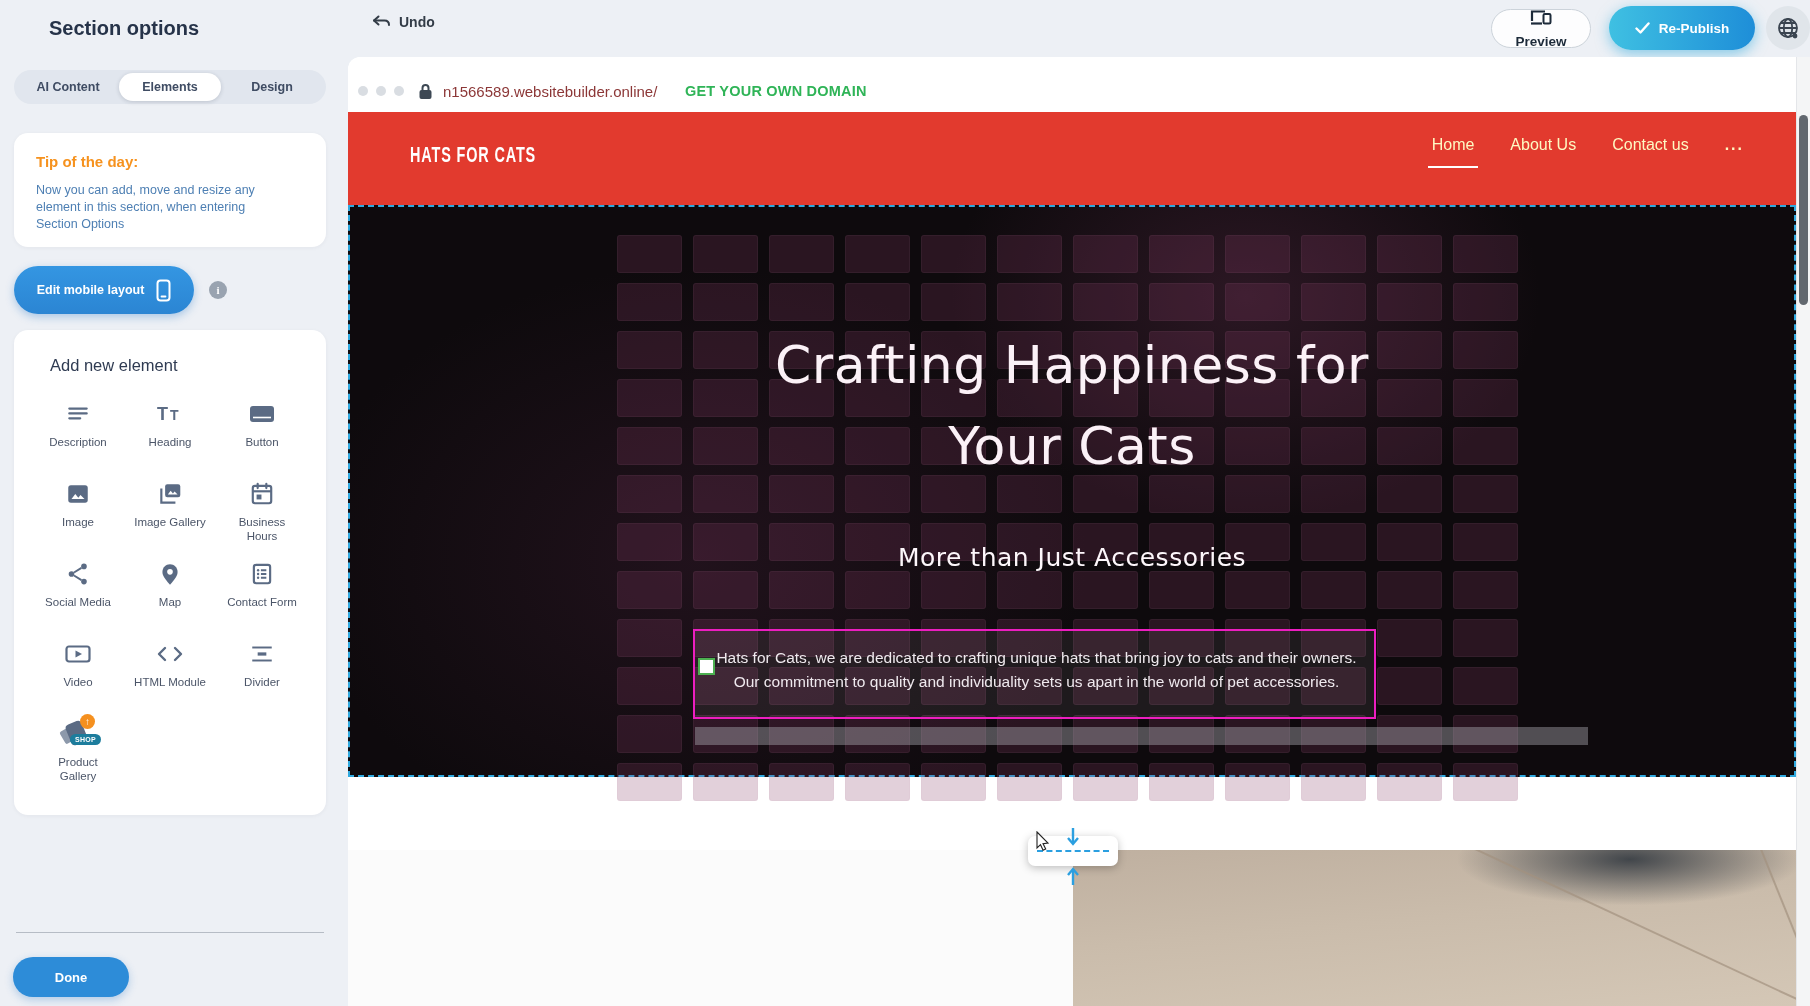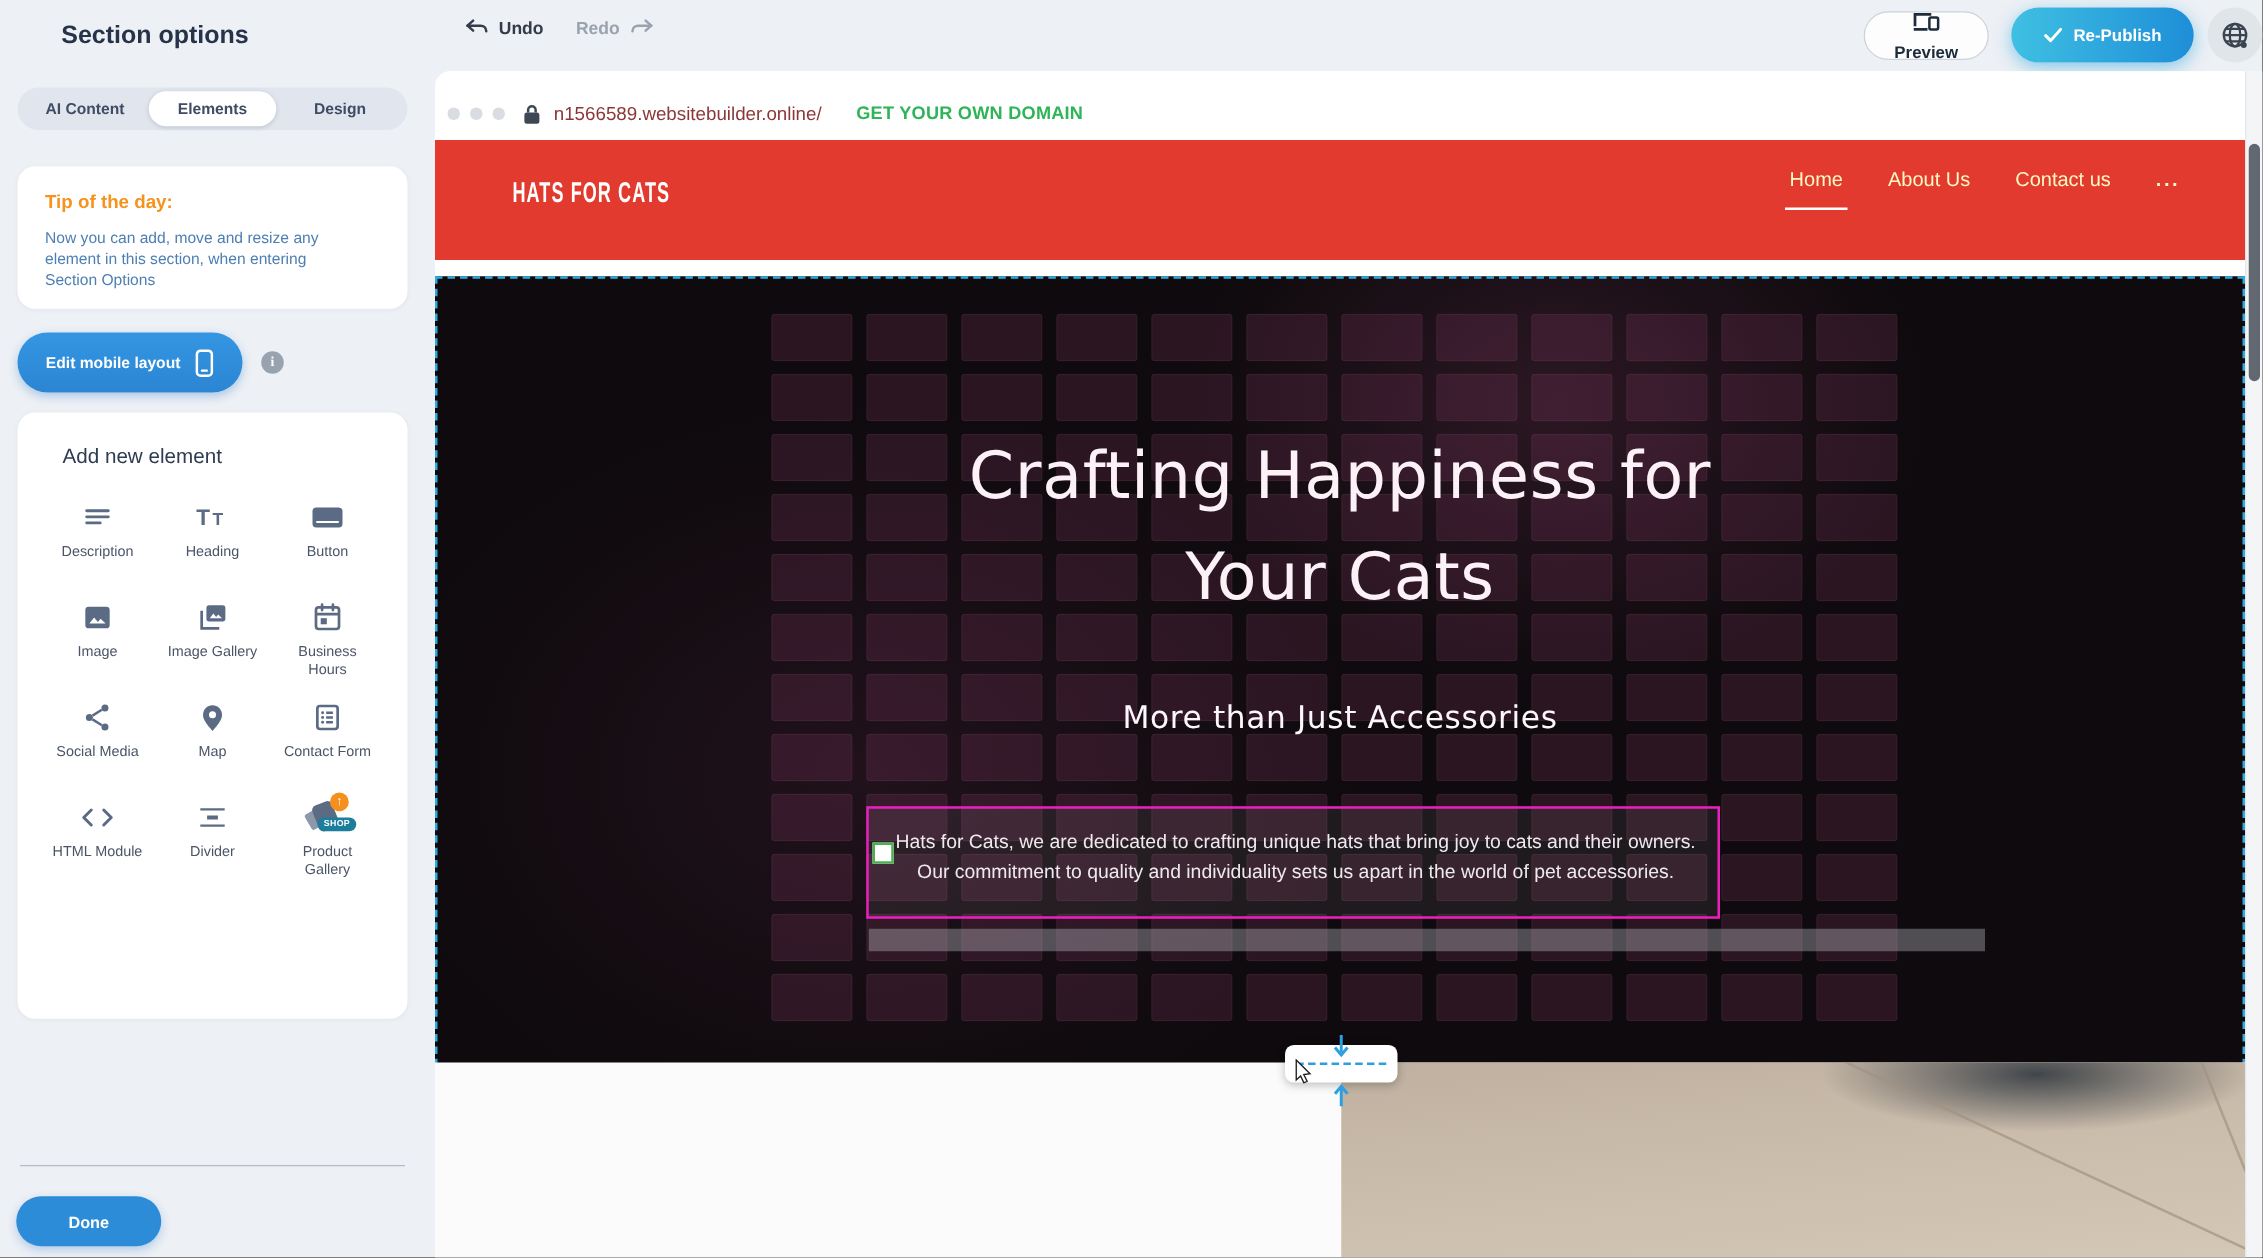--- a/index.html
+++ b/index.html
@@ -1,21 +1,21 @@
 <!DOCTYPE html>
 <html><head>
 <meta charset="utf-8">
 <style>
   * { margin:0; padding:0; box-sizing:border-box; }
   html,body { width:1810px; height:1006px; overflow:hidden; }
   body { font-family:"Liberation Sans", sans-serif; background:#edf0f5; position:relative; }
 
   
   .app-title { position:absolute; left:23px; top:17px; font-size:20px; font-weight:bold; color:#263349;margin-left:26px; }
-  .undo-redo { position:absolute; left:372px; top:14px; display:flex; align-items:center; gap:26px; }
+  .undo-redo { position:absolute; left:372px; top:14px; display:flex; align-items:center; gap:26px;flex-direction:column; }
   .ur-btn { display:flex; align-items:center; gap:8px; font-size:14px; font-weight:bold; color:#333c47; cursor:pointer; }
   .ur-btn.disabled { color:#9aa3ad; font-weight:bold; }
   .preview-btn { position:absolute; left:1491px; top:9px; width:100px; height:39px; border:1px solid #ccd3da; border-radius:20px; background:#fdfdfe; display:flex; align-items:center; justify-content:center; gap:8px; font-size:13.5px; font-weight:bold; color:#1d2b3a; cursor:pointer;flex-direction:column; }
   .republish-btn { position:absolute; left:1609px; top:6px; width:146px; height:44px; border:none; border-radius:23px; background:linear-gradient(90deg,#3fc0e2,#1e8ed8); box-shadow:0 4px 14px rgba(45,170,220,.55); display:flex; align-items:center; justify-content:center; gap:9px; color:#fff; font-size:13.5px; font-weight:bold; cursor:pointer; }
   .globe-btn { position:absolute; left:1766px; top:6px; width:44px; height:44px; border-radius:50%; background:#e0e5ea; display:flex; align-items:center; justify-content:center; cursor:pointer; }
 
   
   .tabs { position:absolute; left:14px; top:70px; width:312px; height:34px; background:#e1e6ee; border-radius:17px; display:flex; align-items:center; padding:3px; }
   .tab { flex:1; height:28px; display:flex; align-items:center; justify-content:center; font-size:12.5px; font-weight:bold; color:#3f4c63; border-radius:14px; cursor:pointer; }
   .tab.active { background:#fff; box-shadow:0 1px 4px rgba(30,40,60,.18); }
@@ -48,21 +48,21 @@
   .chrome-url { position:absolute; left:95px; top:26px; font-size:15px; color:#8c3737; }
   .chrome-cta { position:absolute; left:337px; top:26px; font-size:14.5px; font-weight:bold; color:#2fb457; letter-spacing:.2px; cursor:pointer; }
 
   .site-header { position:absolute; left:0; top:55px; width:100%; height:96px; background:#e23a2e; }
   .logo { position:absolute; left:62px; top:33px; color:#fff; font-size:17px; font-weight:bold; letter-spacing:1px; transform:scale(.85,1.35); transform-origin:left center; white-space:nowrap; }
   .nav { position:absolute; right:52px; top:24px; display:flex; align-items:center; gap:36px; color:#fef9c3; font-size:16px; }
   .nav-item { cursor:pointer; position:relative; padding-bottom:8px; }
   .nav-item.active::after { content:""; position:absolute; left:-4px; right:-4px; bottom:-6px; height:2.5px; background:#fff; }
   .nav-more { cursor:pointer; letter-spacing:2px; font-weight:bold; padding-bottom:8px; }
 
-  .hero { position:absolute; left:0; top:164px; width:100%; height:642px;
+  .hero { position:absolute; left:0; top:148px; width:100%; height:572px;
     background: radial-gradient(ellipse 420px 320px at 62% 16%, rgba(68,34,54,.55), rgba(0,0,0,0) 70%),
                 radial-gradient(ellipse 560px 420px at 24% 62%, rgba(48,24,40,.55), rgba(0,0,0,0) 70%),
                 #0e0a0d;
     outline:2px dashed #2fa9df; outline-offset:-2px; }
   .hero-grid { position:absolute; left:269px; top:30px; display:grid; grid-template-columns:repeat(12,65px); grid-auto-rows:38px; column-gap:11px; row-gap:10px; z-index:1; }
   .hcell { background:rgba(132,58,99,.24); border:1px solid rgba(200,140,175,.07); border-radius:3px; }
   .hero-heading { position:absolute; left:0; top:120px; width:100%; text-align:center; color:#fbf1f7; font-family:"DejaVu Sans",sans-serif; font-weight:500; font-size:52px; line-height:81px; z-index:3; letter-spacing:.5px; }
   .hero-sub { position:absolute; left:0; top:338px; width:100%; text-align:center; color:#fdf7fb; font-family:"DejaVu Sans",sans-serif; font-size:25px; letter-spacing:.5px; z-index:3; }
   .para-ghost { position:absolute; left:347px; top:522px; width:893px; height:18px; background:rgba(175,175,182,.42); z-index:2; }
   .para-box { position:absolute; left:345px; top:424px; width:683px; height:90px; border:2.5px solid #ec1ec0; background:rgba(255,255,255,.065); z-index:4; }
@@ -262,20 +262,29 @@
             <rect x="4.5" y="3.5" width="15" height="17" rx="2" fill="none" stroke="#5b6b84" stroke-width="2"></rect>
             <circle cx="8.4" cy="8.5" r="1.1" fill="#5b6b84"></circle>
             <circle cx="8.4" cy="12" r="1.1" fill="#5b6b84"></circle>
             <circle cx="8.4" cy="15.5" r="1.1" fill="#5b6b84"></circle>
             <path d="M11 8.5h5M11 12h5M11 15.5h5" stroke="#5b6b84" stroke-width="1.7"></path>
           </svg>
       </span>
       <span class="elabel">Contact Form</span>
     </div>
 
+    <div class="elem">
+      <span class="eicon">
+        <svg width="28" height="26" viewBox="0 0 28 24">
+            <rect x="2.5" y="4.5" width="23" height="15" rx="2.5" fill="none" stroke="#5b6b84" stroke-width="2.2"></rect>
+            <path d="M11.5 8.5v7l6.5-3.5z" fill="#5b6b84"></path>
+          </svg>
+      </span>
+      <span class="elabel">Video</span>
+    </div>
 
     <div class="elem">
       <span class="eicon">
         <svg width="30" height="26" viewBox="0 0 30 24">
             <path d="M10 6 4 12l6 6M20 6l6 6-6 6" fill="none" stroke="#5b6b84" stroke-width="2.4" stroke-linecap="round" stroke-linejoin="round"></path>
           </svg>
       </span>
       <span class="elabel">HTML Module</span>
     </div>
 

